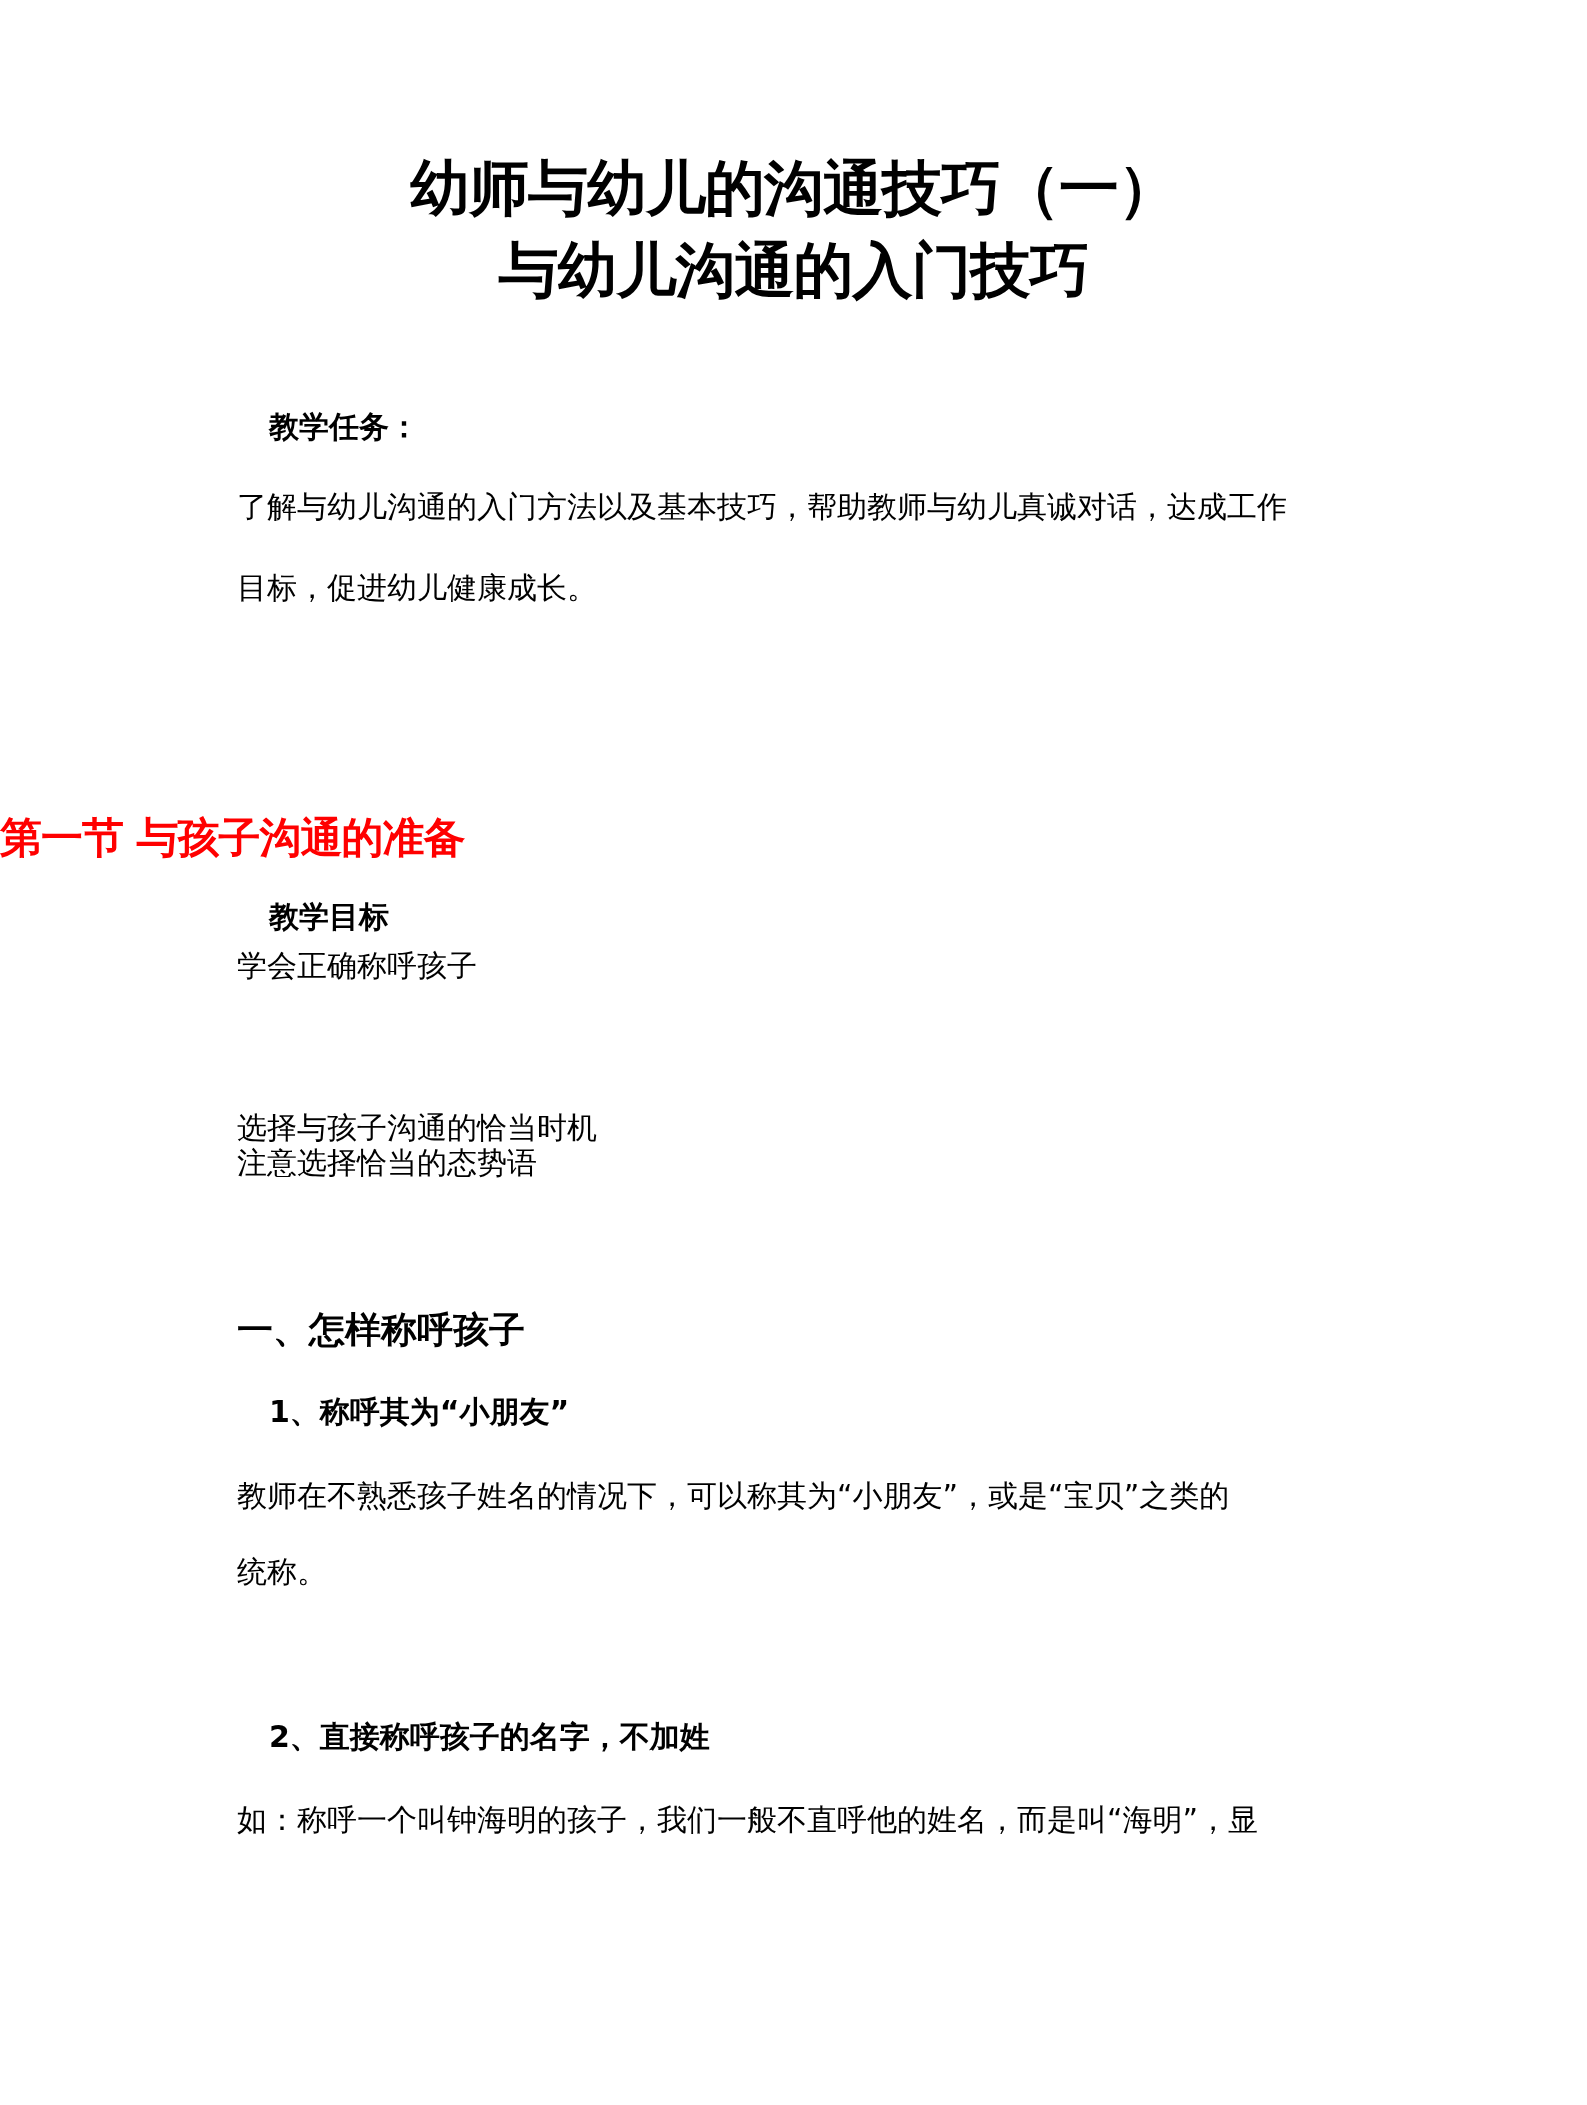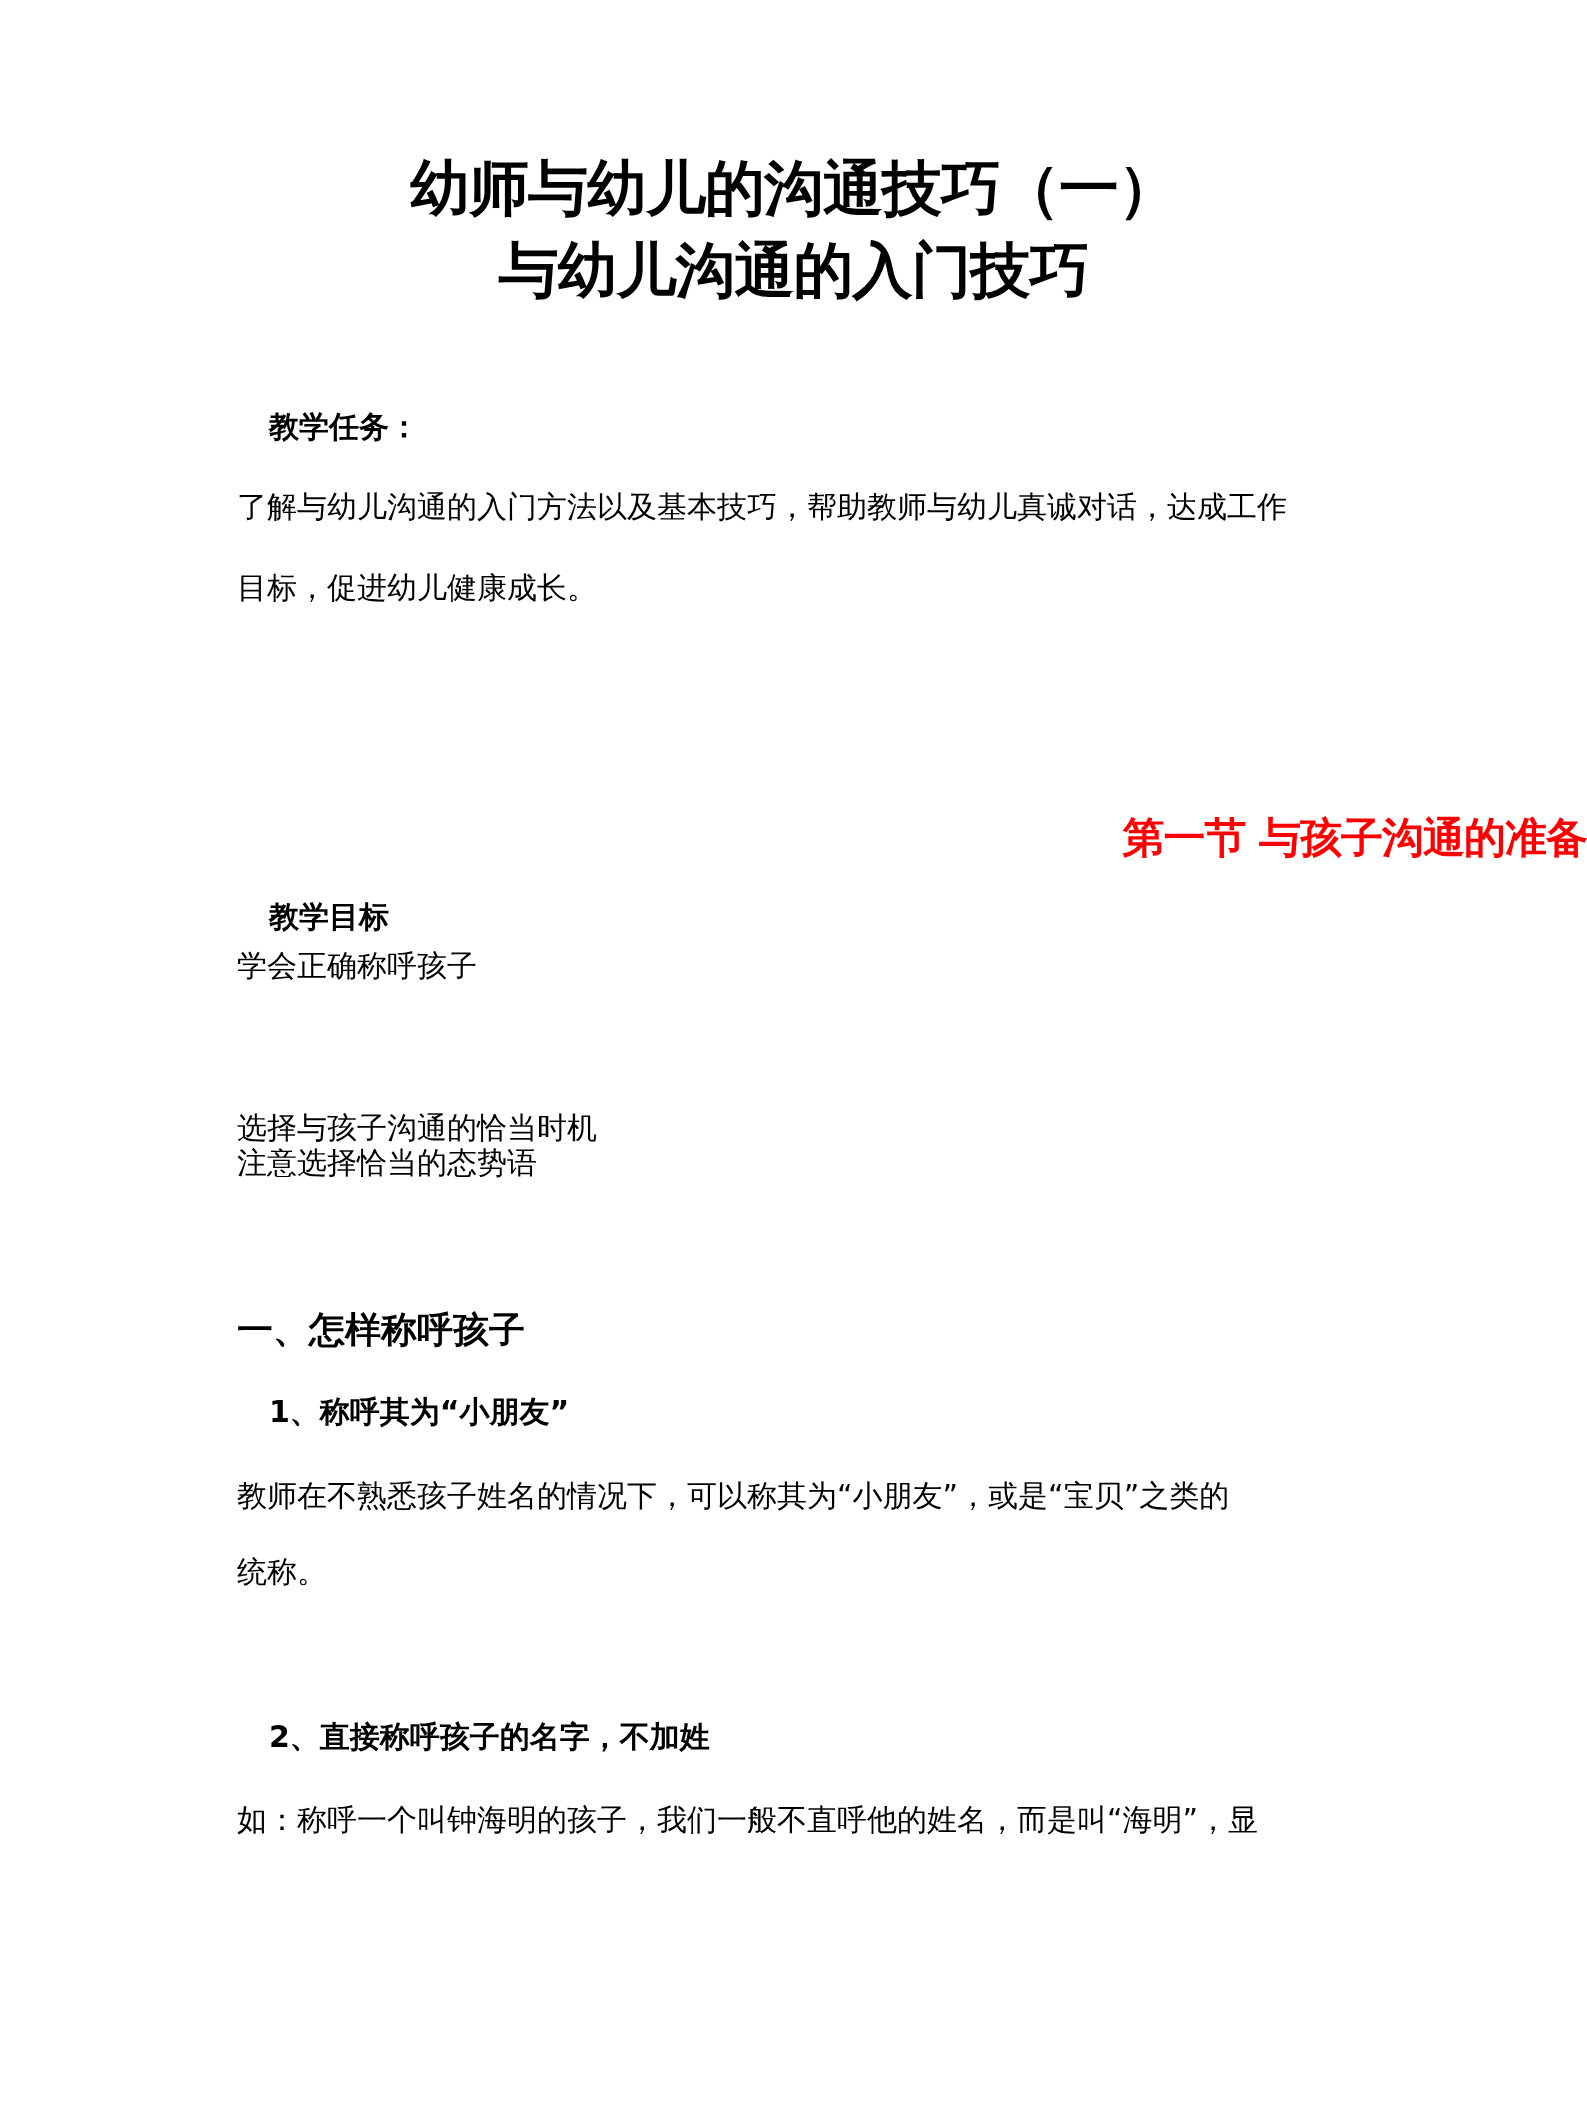--- a/index.html
+++ b/index.html
@@ -1,21 +1,21 @@
 <!DOCTYPE html>
 <html><head>
 <meta charset="utf-8">
 <style>
   html, body { margin:0; padding:0; background:#ffffff; }
   body { width:1587px; height:2105px; position:relative; overflow:hidden;
          font-family:"DejaVu Sans","Liberation Sans",sans-serif; color:#000; }
   .page { position:absolute; left:0; top:0; width:1587px; height:2105px; }
   .t { position:absolute; white-space:nowrap; line-height:1; }
   .title { left:0; width:1587px; text-align:center; font-size:60px; font-weight:bold; letter-spacing:-1px; }
-  .red { left:0; width:1587px; text-align:right; font-size:42px; font-weight:bold; color:#ff0000; letter-spacing:-1px; }
+  .red { left:0; width:1587px; text-align:left; font-size:42px; font-weight:bold; color:#ff0000; letter-spacing:-1px; }
   .label { left:237px; font-size:30px; font-weight:bold;margin-left:32px; }
   .h2 { left:237px; font-size:36px; font-weight:bold; }
   .body { left:237px; font-size:30px; font-weight:normal; }
 </style>
 </head>
 <body>
 
 <div class="page">
   <div class="t title" style="top:158px;">幼师与幼儿的沟通技巧（一）</div>
   <div class="t title" style="top:240px;">与幼儿沟通的入门技巧</div>

